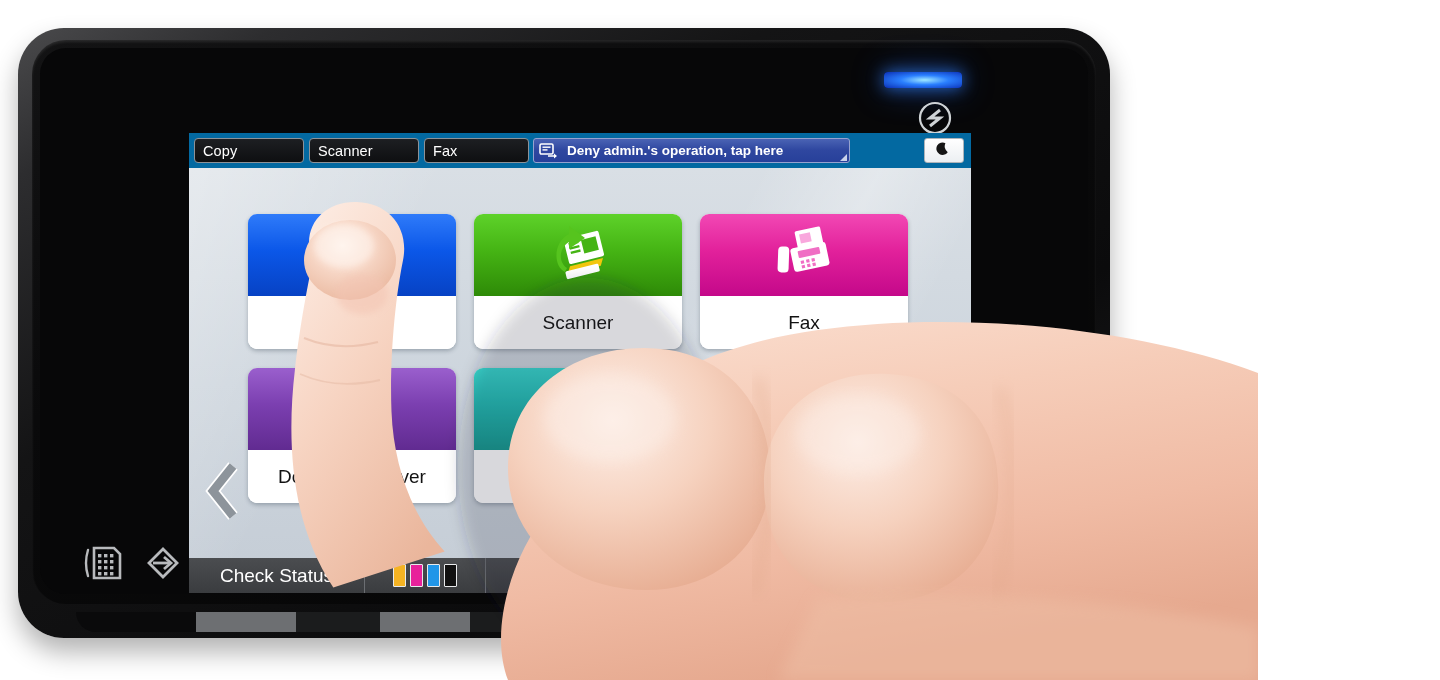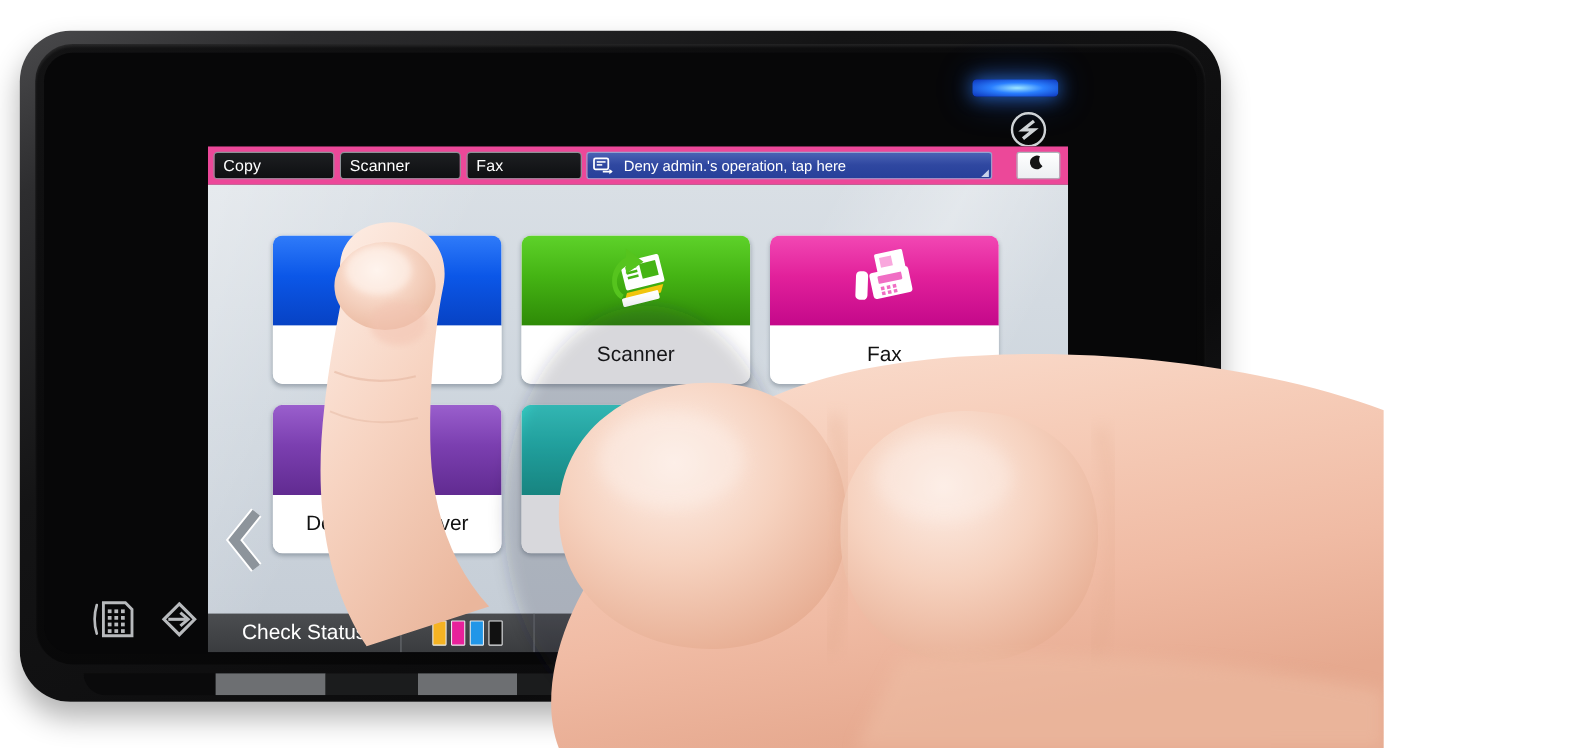--- a/index.html
+++ b/index.html
@@ -34,30 +34,30 @@
   .power-btn{position:absolute;left:895px;top:68px;width:44px;height:44px;}
 
   
   .nfc{position:absolute;left:975px;top:288px;width:92px;height:92px;opacity:.80;}
 
   
   #screen{position:absolute;left:171px;top:105px;width:782px;height:460px;
     background:#0b0c0e;overflow:hidden;}
 
   
-  .tabbar{position:absolute;left:0;top:0;width:100%;height:35px;background:#ec4899;}
+  .tabbar{position:absolute;left:0;top:0;width:100%;height:35px;background:#0369a1;}
   .tab{position:absolute;top:5px;height:25px;border-radius:4px;
     background:linear-gradient(180deg,#1d1f22 0%,#0e0f11 100%);
     border:1px solid #8d9298;color:#fff;font-size:14.5px;line-height:25px;
     padding-left:8px;box-sizing:border-box;letter-spacing:.1px;}
 
-  .notify{position:absolute;left:344px;top:5px;width:369px;height:25px;border-radius:3px;
+  .notify{position:absolute;left:344px;top:5px;width:317px;height:25px;border-radius:3px;
     background:linear-gradient(180deg,#4a63b4 0%,#2f47a0 48%,#27409a 100%);
     border:1px solid #96a2cf;box-sizing:border-box;display:flex;align-items:center;
-    color:#fff;font-size:13.5px;overflow:hidden;}
+    color:#fff;font-size:13.5px;overflow:hidden;font-weight:bold;}
   .notify .nicon{width:22px;height:18px;margin:0 6px 0 5px;flex:none;}
   .notify .corner{position:absolute;right:2px;bottom:1px;width:0;height:0;
     border-left:7px solid transparent;border-bottom:7px solid #c9d2ea;}
   .moon{position:absolute;left:735px;top:5px;width:40px;height:25px;border-radius:3px;
     background:linear-gradient(180deg,#ffffff 0%,#eceff2 100%);border:1px solid #aeb4ba;
     box-sizing:border-box;display:flex;align-items:center;justify-content:center;}
 
   
   .home{position:absolute;left:0;top:35px;width:782px;height:390px;
     background:

